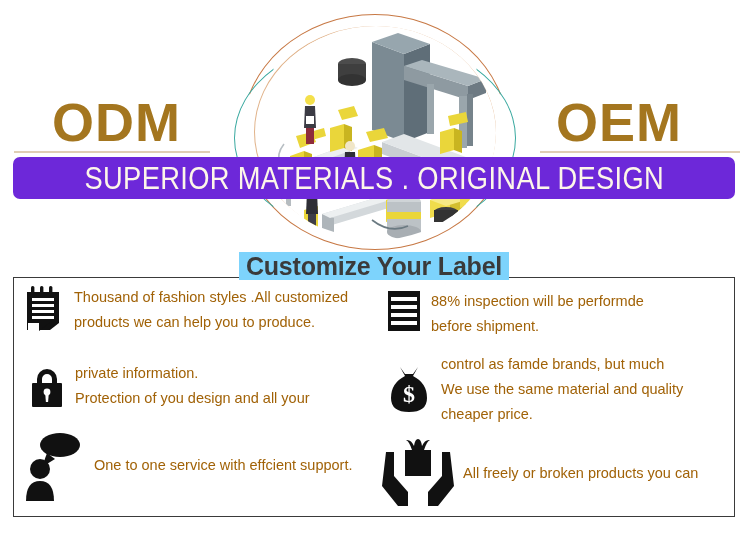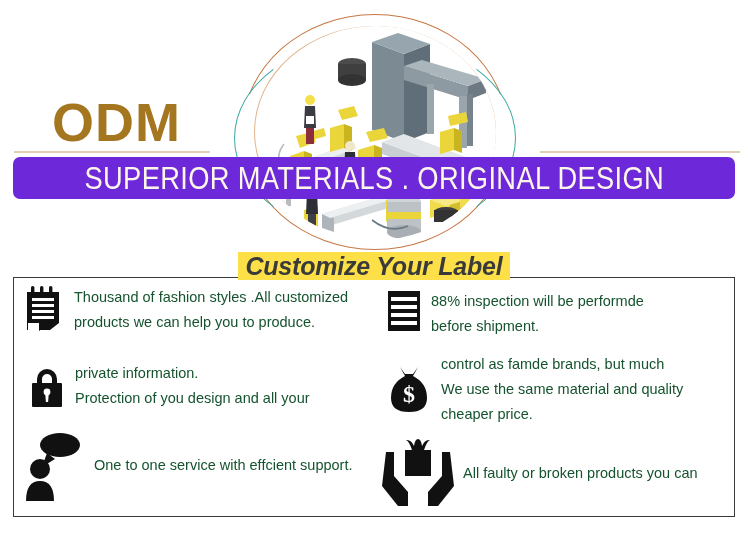--- a/index.html
+++ b/index.html
@@ -71,30 +71,30 @@
   
   #panel {
     position:absolute; left:13px; top:277px; width:722px; height:240px;
     border:1.6px solid #3a3a3a;
   }
   #panel-title {
     position:absolute; left:0; top:254px; width:748px; text-align:center;
     font-size:25px; font-weight:bold; color:#3a3a3a; line-height:25px;
     letter-spacing:-.2px;
   }
-  #panel-title span { background:#fde047; padding:0 7px;font-style:italic; }
+  #panel-title span { background:#7dd3fc; padding:0 7px; }
 
   #grid {
     position:absolute; left:13px; top:279px; width:722px; height:236px;
     display:grid; grid-template-columns:1fr 1fr;
   }
   .col { display:flex; flex-direction:column; }
   .item { display:flex; align-items:center; gap:9px; }
   .icon { flex:0 0 auto; display:flex; align-items:center; justify-content:center; }
-  .txt { font-size:14.5px; color:#14532d; line-height:25px; }
+  .txt { font-size:14.5px; color:#a16207; line-height:25px; }
 
   
   #l1 { height:70px; padding:6px 6px 0 12px; align-items:flex-start; }
   #l2 { height:72px; padding:2px 6px 0 15px; }
   #l3 { height:88px; padding:0 6px 0 12px; }
   
   #r1 { height:62px; padding:10px 8px 0 12px; align-items:flex-start; }
   #r2 { height:96px; padding:0 8px 0 12px; }
   #r3 { height:72px; padding:0 8px 0 6px; }
 </style>
@@ -211,20 +211,21 @@
         </g>
 
         <path d="M118,196 q18,14 36,6" stroke="#6b7a82" stroke-width="1.6" fill="none"></path>
         <path d="M160,150 q12,10 4,18" stroke="#6b7a82" stroke-width="1.6" fill="none"></path>
         <path d="M30,120 q-8,10 -4,20" stroke="#b7bec3" stroke-width="1.6" fill="none"></path>
       </g>
     </svg>
   </div>
 
   <div class="bigword" id="odm">ODM</div>
+  <div class="bigword" id="oem">OEM</div>
 
   <div id="thin-rule-l"></div>
   <div id="thin-rule-r"></div>
 
   <div id="banner">
     <div id="banner-text">SUPERIOR MATERIALS . ORIGINAL DESIGN</div>
   </div>
 </div>
 
 <div id="panel"></div>
@@ -338,17 +339,17 @@
             <path d="M6 14 l8 0 l0 24 l14 16 l0 14 l-10 0 l-16 -20 Z"></path>
 
             <path d="M70 14 l-8 0 l0 24 l-14 16 l0 14 l10 0 l16 -20 Z"></path>
           </g>
           <g fill="#fff">
             <rect x="34" y="22" width="8" height="0"></rect>
           </g>
         </svg>
       </div>
       <div>
-        <div class="txt">All faulty or broken products you can</div>
+        <div class="txt">All freely or broken products you can</div>
       </div>
     </div>
   </div>
 </div>
 
 </body></html>

